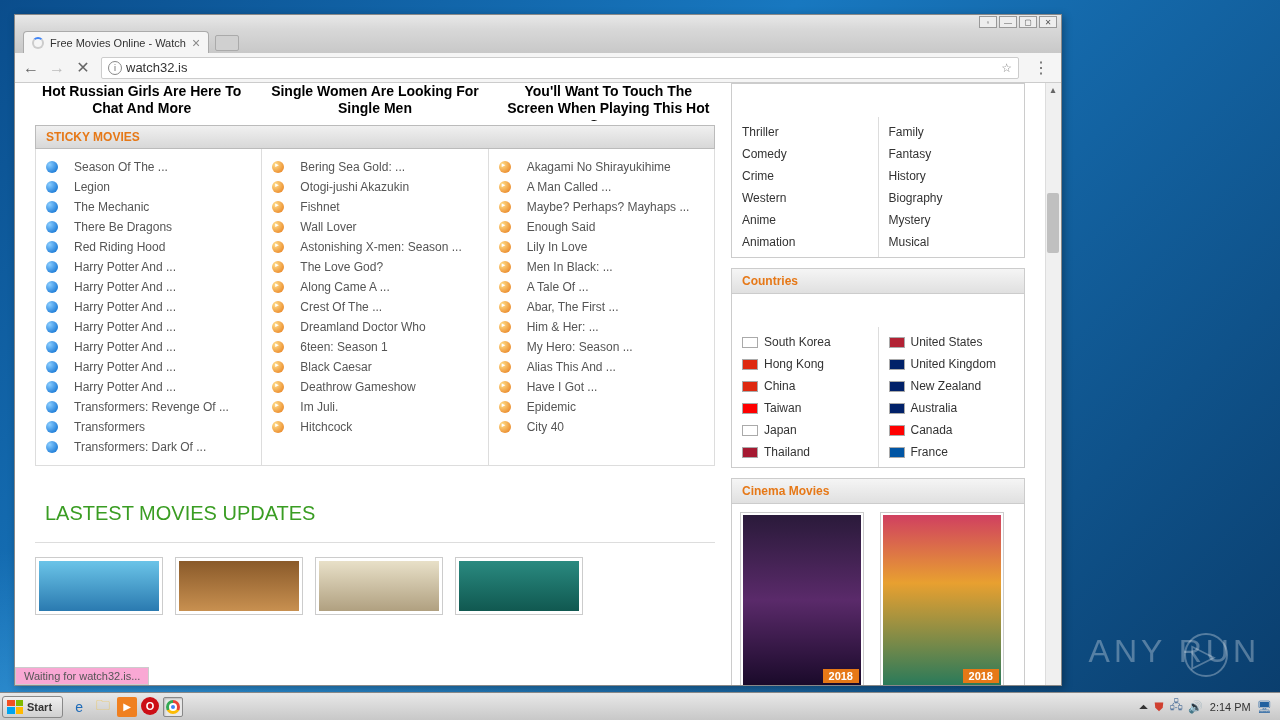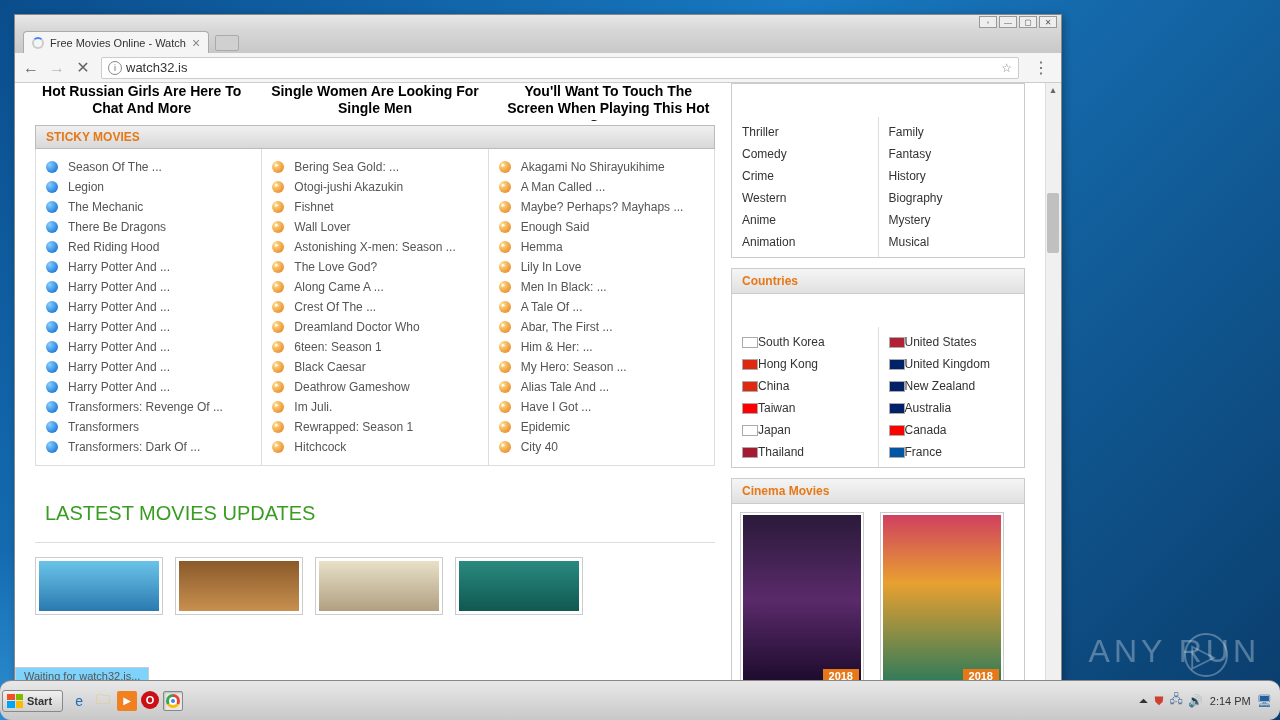--- a/index.html
+++ b/index.html
@@ -49,59 +49,59 @@
 .ad-row { display: flex; gap: 20px; height: 38px; overflow: hidden; }
 .ad-item { flex: 1; text-align: center; font-weight: bold; font-size: 14px; color: #000; line-height: 1.2; }
 
 
 .section-hdr { background: linear-gradient(#f0f0f0, #d8d8d8); border: 1px solid #bbb; padding: 4px 10px; color: #e67817; font-weight: bold; font-size: 12px; margin-top: 4px; }
 
 
 .sticky-grid { display: flex; border: 1px solid #ddd; border-top: none; }
 .sticky-col { flex: 1; border-right: 1px solid #ddd; padding: 8px 10px; }
 .sticky-col:last-child { border-right: none; }
-.movie-link { display: flex; align-items: center; gap: 10px; padding: 3px 0; color: #555; font-size: 12px; cursor: pointer; }
+.movie-link { display: flex; align-items: center; gap: 16px; padding: 3px 0; color: #555; font-size: 12px; cursor: pointer; }
 .bullet-blue { width: 12px; height: 12px; background: radial-gradient(circle at 30% 30%, #8cf, #06c); border-radius: 50%; flex-shrink: 0; }
 .bullet-orange { width: 12px; height: 12px; background: radial-gradient(circle at 30% 30%, #fd8, #e67817); border-radius: 50%; flex-shrink: 0; position: relative; }
 .bullet-orange::after { content: '▸'; position: absolute; color: #fff; font-size: 7px; left: 3px; top: 0px; }
 
 
 .latest-hdr { color: #3a9d23; font-size: 20px; font-weight: normal; padding: 20px 10px 17px; border-bottom: 1px solid #ddd; margin-top: 16px; }
 .poster-row { display: flex; gap: 12px; padding: 14px 0; }
 .poster { width: 128px; height: 58px; border: 1px solid #ccc; padding: 3px; background: #fff; overflow: hidden; }
 .poster-img { width: 100%; height: 100%; }
 
 
 .side-box { border: 1px solid #ccc; margin-bottom: 10px; background: #fff; }
 .side-hdr { background: linear-gradient(#f5f5f5, #e0e0e0); padding: 5px 10px; color: #e67817; font-weight: bold; font-size: 12px; border-bottom: 1px solid #ccc; }
 .genre-grid { display: flex; }
 .genre-col { flex: 1; padding: 4px 10px; border-right: 1px solid #ddd; margin-top: 33px; }
 .genre-col:last-child { border-right: none; }
 .genre-item { padding: 4px 0; color: #333; font-size: 12px; cursor: pointer; }
-.country-item { padding: 4px 0; display: flex; align-items: center; color: #333; font-size: 12px; cursor: pointer; }
+.country-item { padding: 4px 0; display: flex; align-items: center; gap: 6px; color: #333; font-size: 12px; cursor: pointer; }
 .flag { width: 16px; height: 11px; border: 1px solid #aaa; display: inline-block; }
 
 
 .cinema-row { display: flex; gap: 10px; padding: 8px; font-weight: bold; }
 .cinema-item { width: 130px; }
 .cinema-poster { width: 124px; height: 176px; border: 1px solid #ccc; padding: 2px; position: relative; }
 .cinema-img { width: 100%; height: 100%; }
 .year-badge { position: absolute; bottom: 4px; right: 4px; background: #e67817; color: #fff; font-size: 11px; padding: 1px 6px; }
 .cinema-title { color: #2a7a1a; font-size: 12px; padding: 4px 2px 0; cursor: pointer; }
 .cinema-genre { color: #888; font-size: 11px; padding: 0 2px; }
 
 
-.status-bar { position: absolute; bottom: 0; left: 0; background: #7dd3fc; border: 1px solid #ccc; padding: 2px 8px; font-size: 11px; color: #555; }
+.status-bar { position: absolute; bottom: 0; left: 0; background: #f9a8d4; border: 1px solid #ccc; padding: 2px 8px; font-size: 11px; color: #555; }
 
 
 .watermark { position: absolute; right: 20px; bottom: 50px; color: rgba(255,255,255,0.3); font-size: 32px; font-weight: 300; letter-spacing: 4px; display: flex; align-items: center; gap: 8px; }
 .wm-icon { width: 44px; height: 44px; border: 2px solid rgba(255,255,255,0.3); border-radius: 50%; display: flex; align-items: center; justify-content: center; }
 
 
-.taskbar { position: absolute; bottom: 0; left: 0; right: 0; height: 40px; background: linear-gradient(#e8e8e8, #c8c8c8); border-top: 1px solid #888; display: flex; align-items: center; padding: 0 2px; border-radius: 11px; }
+.taskbar { position: absolute; bottom: 0; left: 0; right: 0; height: 28px; background: linear-gradient(#e8e8e8, #c8c8c8); border-top: 1px solid #888; display: flex; align-items: center; padding: 0 2px; }
 .start-btn { height: 22px; padding: 0 10px 0 4px; background: linear-gradient(#f0f0f0, #d0d0d0); border: 1px solid #888; border-radius: 3px; display: flex; align-items: center; gap: 4px; font-size: 11px; font-weight: bold; color: #333; cursor: pointer; }
 .win-logo { width: 16px; height: 14px; display: grid; grid-template-columns: 1fr 1fr; grid-template-rows: 1fr 1fr; gap: 1px; }
 .win-logo span:nth-child(1) { background: #f25022; }
 .win-logo span:nth-child(2) { background: #7fba00; }
 .win-logo span:nth-child(3) { background: #00a4ef; }
 .win-logo span:nth-child(4) { background: #ffb900; }
 .task-icons { display: flex; gap: 4px; margin-left: 6px; }
 .task-icon { width: 20px; height: 20px; display: flex; align-items: center; justify-content: center; cursor: pointer; border-radius: 2px; font-size: 14px; }
 .task-icon.active { border: 1px solid #888; background: #e8e8e8; box-shadow: inset 1px 1px 2px rgba(0,0,0,0.2); }
 .tray { margin-left: auto; display: flex; align-items: center; gap: 6px; padding-right: 6px; font-size: 11px; color: #333; }
@@ -267,24 +267,20 @@
               <div class="movie-link">
                 <span class="bullet-orange"></span>
                 <span>Deathrow Gameshow</span>
               </div>
               <div class="movie-link">
                 <span class="bullet-orange"></span>
                 <span>Im Juli.</span>
               </div>
               <div class="movie-link">
                 <span class="bullet-orange"></span>
-                <span>Rewrapped: Season 1</span>
-              </div>
-              <div class="movie-link">
-                <span class="bullet-orange"></span>
                 <span>Hitchcock</span>
               </div>
             </div>
           <div class="sticky-col" id="scol3">
               <div class="movie-link">
                 <span class="bullet-orange"></span>
                 <span>Akagami No Shirayukihime</span>
               </div>
               <div class="movie-link">
                 <span class="bullet-orange"></span>
@@ -293,24 +289,20 @@
               <div class="movie-link">
                 <span class="bullet-orange"></span>
                 <span>Maybe? Perhaps? Mayhaps ...</span>
               </div>
               <div class="movie-link">
                 <span class="bullet-orange"></span>
                 <span>Enough Said</span>
               </div>
               <div class="movie-link">
                 <span class="bullet-orange"></span>
-                <span>Hemma</span>
-              </div>
-              <div class="movie-link">
-                <span class="bullet-orange"></span>
                 <span>Lily In Love</span>
               </div>
               <div class="movie-link">
                 <span class="bullet-orange"></span>
                 <span>Men In Black: ...</span>
               </div>
               <div class="movie-link">
                 <span class="bullet-orange"></span>
                 <span>A Tale Of ...</span>
               </div>
@@ -321,21 +313,21 @@
               <div class="movie-link">
                 <span class="bullet-orange"></span>
                 <span>Him &amp; Her: ...</span>
               </div>
               <div class="movie-link">
                 <span class="bullet-orange"></span>
                 <span>My Hero: Season ...</span>
               </div>
               <div class="movie-link">
                 <span class="bullet-orange"></span>
-                <span>Alias Tale And ...</span>
+                <span>Alias This And ...</span>
               </div>
               <div class="movie-link">
                 <span class="bullet-orange"></span>
                 <span>Have I Got ...</span>
               </div>
               <div class="movie-link">
                 <span class="bullet-orange"></span>
                 <span>Epidemic</span>
               </div>
               <div class="movie-link">

